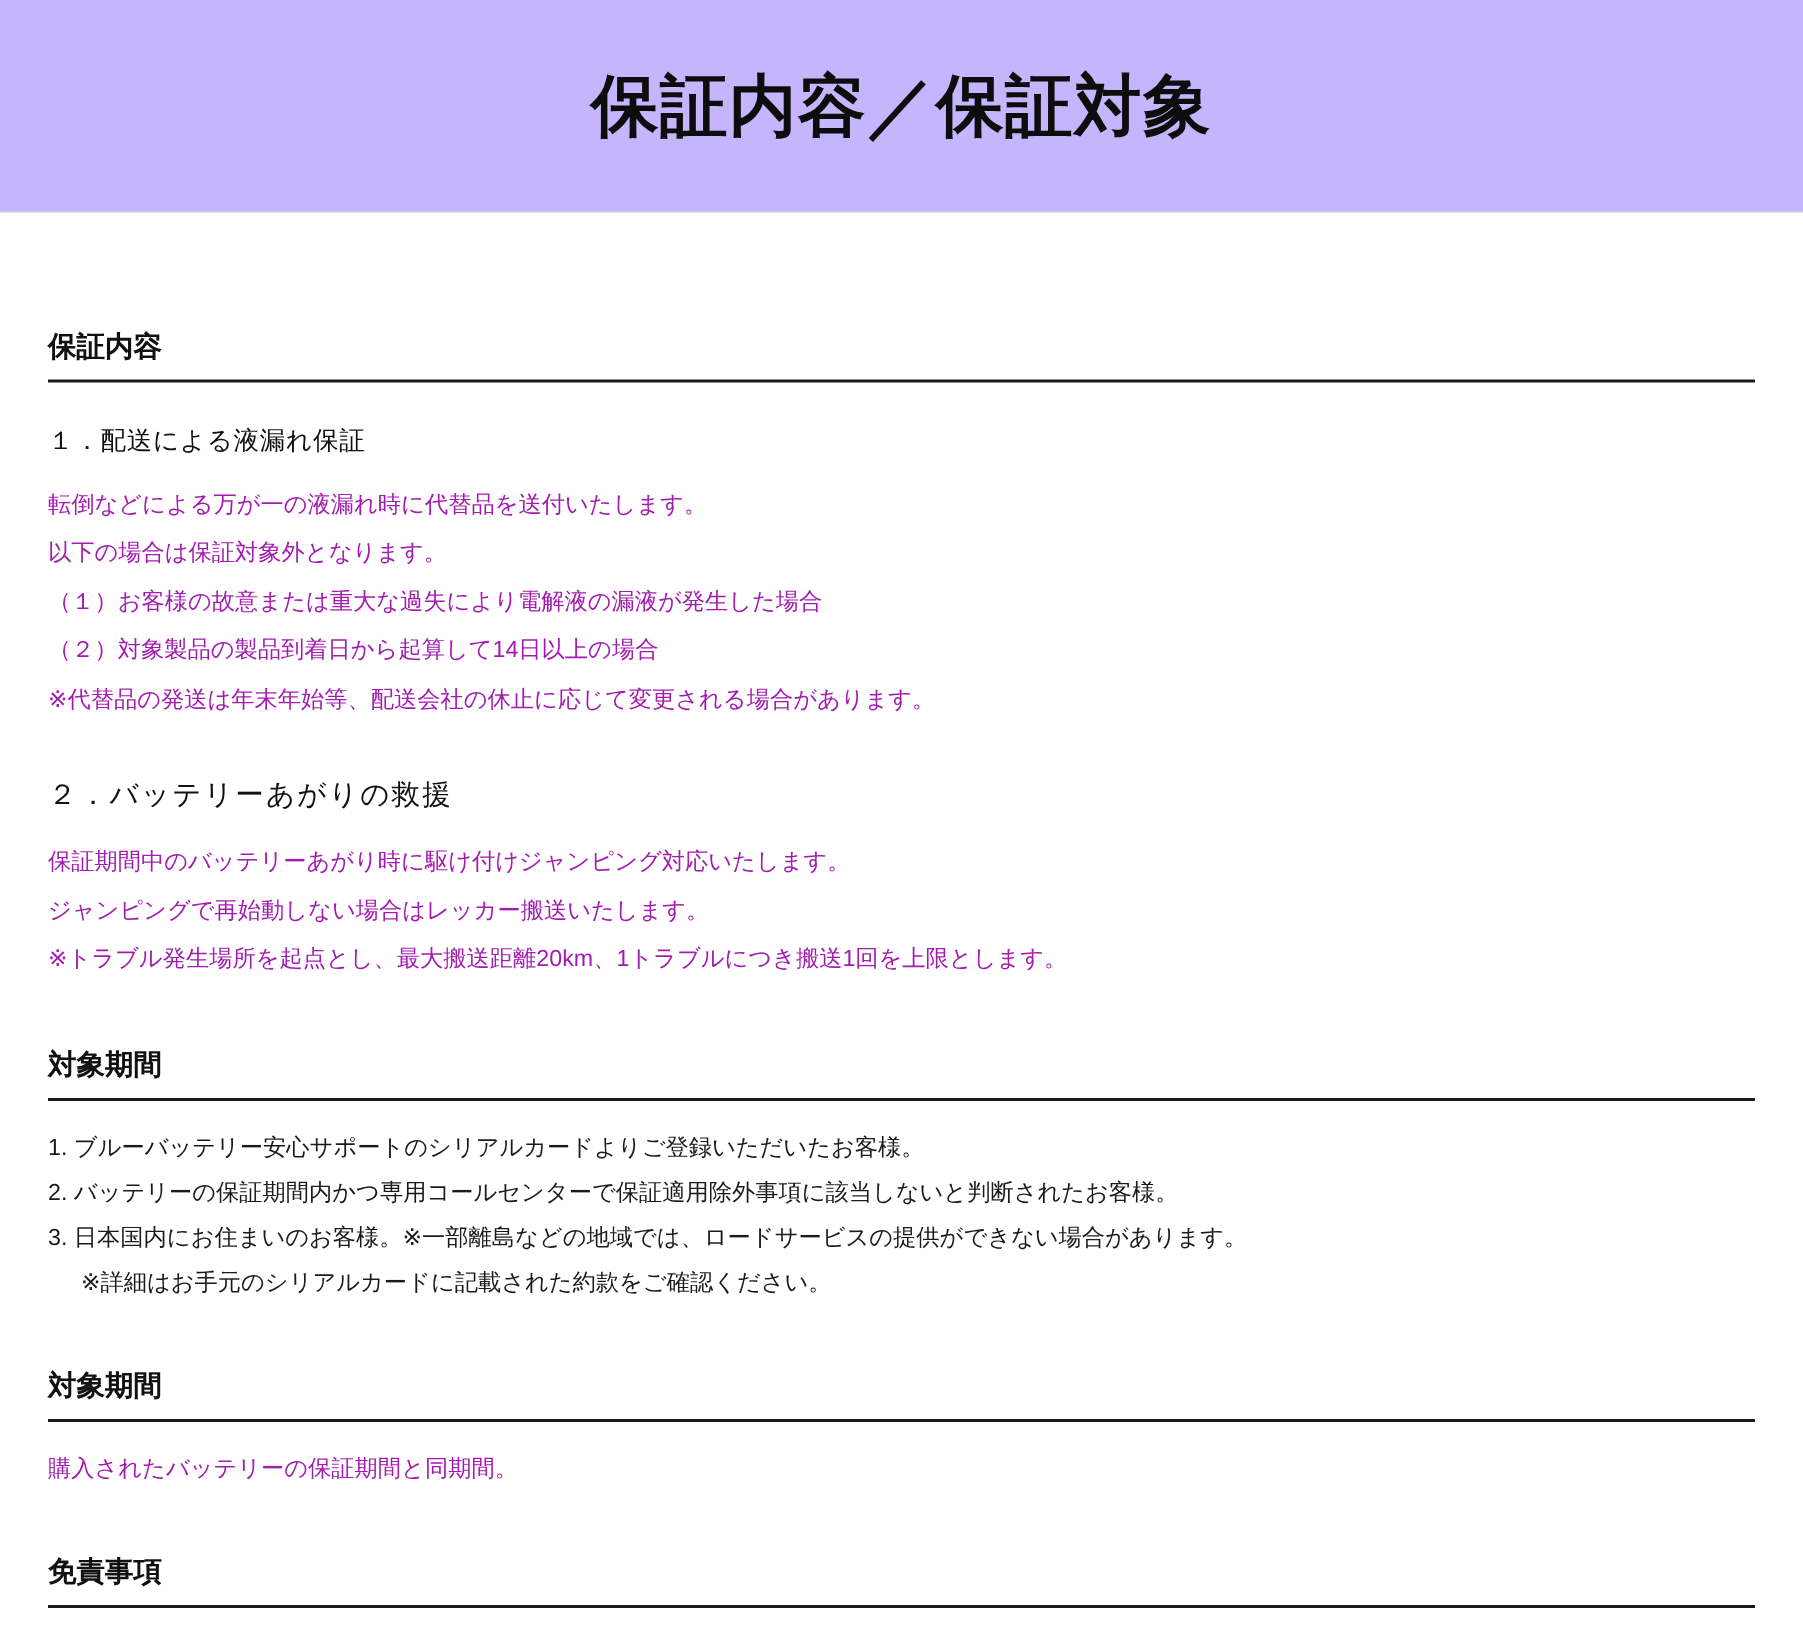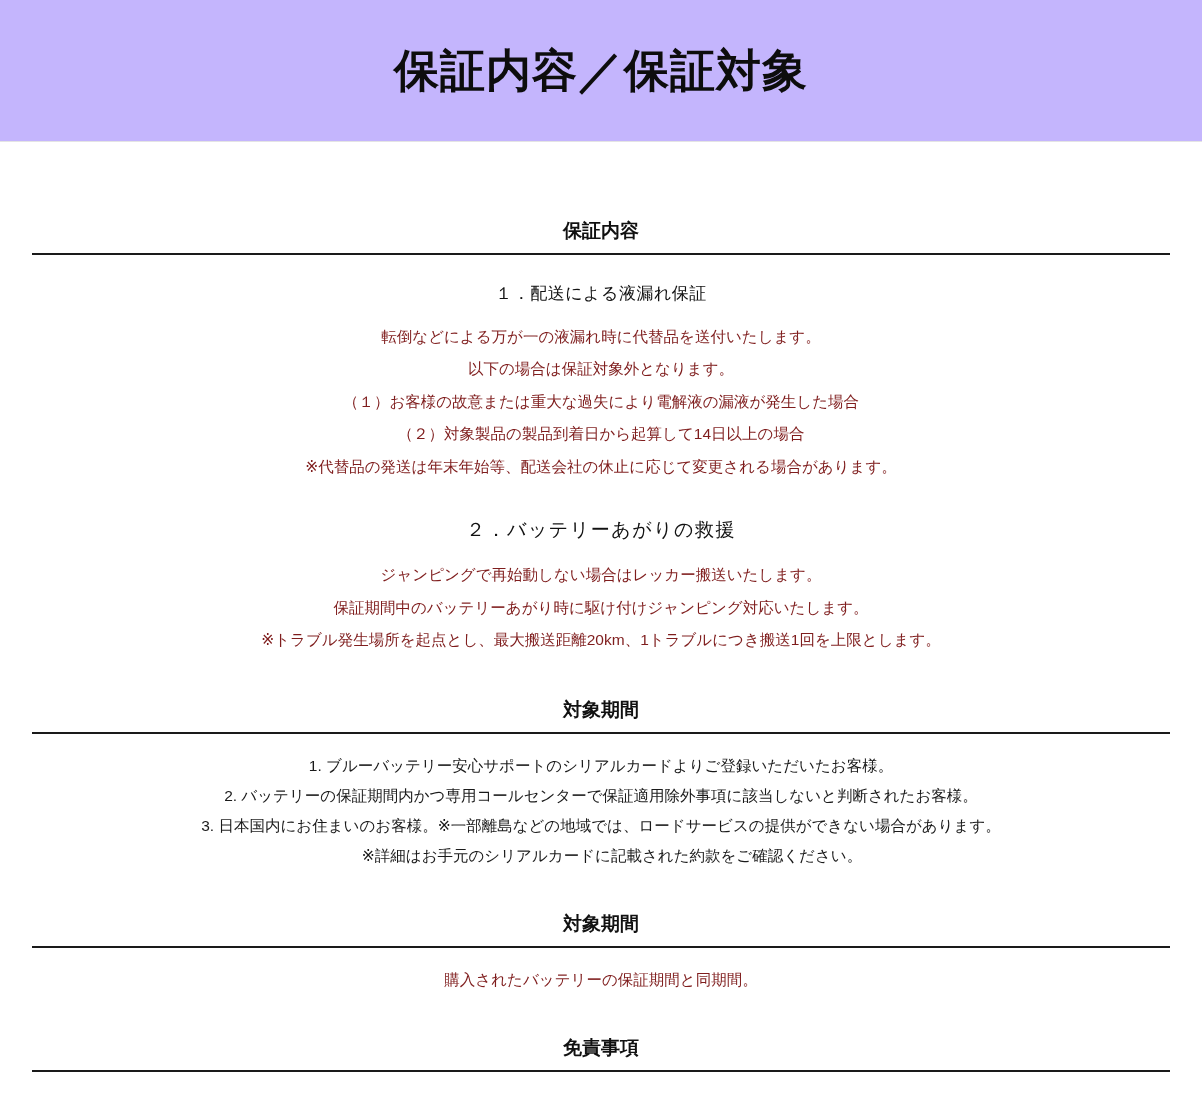--- a/index.html
+++ b/index.html
@@ -34,21 +34,20 @@
     color: #0d0d0d;
     line-height: 1.1;
     text-align: center;
   }
   
   .content {
     padding: 0 32px 40px 32px;
   }
   .section {
     margin-top: 0;
-    text-align: center;
   }
   .section-heading {
     font-size: 19px;
     font-weight: bold;
     color: #111111;
     padding-bottom: 9px;
     border-bottom: 2px solid #1a1a1a;
     margin: 0;
   }
   .spacer-top-1 { height: 76px; }
@@ -64,21 +63,21 @@
   }
   .sub-heading.big {
     font-size: 19px;
     margin-top: 36px;
     letter-spacing: 1.5px;
   }
   p.line {
     font-size: 15.5px;
     line-height: 1.9;
     margin: 0;
-    color: #7f1d1d;
+    color: #a21caf;
   }
   .block {
     margin-top: 17px;
   }
   .block p.line + p.line {
     margin-top: 3px;
   }
   .list {
     margin: 17px 0 0 0;
     padding: 0;
@@ -113,22 +112,22 @@
       <div class="block">
         <p class="line">転倒などによる万が一の液漏れ時に代替品を送付いたします。</p>
         <p class="line">以下の場合は保証対象外となります。</p>
         <p class="line">（１）お客様の故意または重大な過失により電解液の漏液が発生した場合</p>
         <p class="line">（２）対象製品の製品到着日から起算して14日以上の場合</p>
         <p class="line">※代替品の発送は年末年始等、配送会社の休止に応じて変更される場合があります。</p>
       </div>
 
       <h3 class="sub-heading big">２．バッテリーあがりの救援</h3>
       <div class="block">
+        <p class="line">保証期間中のバッテリーあがり時に駆け付けジャンピング対応いたします。</p>
         <p class="line">ジャンピングで再始動しない場合はレッカー搬送いたします。</p>
-        <p class="line">保証期間中のバッテリーあがり時に駆け付けジャンピング対応いたします。</p>
         <p class="line">※トラブル発生場所を起点とし、最大搬送距離20km、1トラブルにつき搬送1回を上限とします。</p>
       </div>
     </section>
 
     <div class="spacer-sec"></div>
 
     <section class="section">
       <h2 class="section-heading">対象期間</h2>
       <ul class="list">
         <li>1. ブルーバッテリー安心サポートのシリアルカードよりご登録いただいたお客様。</li>

